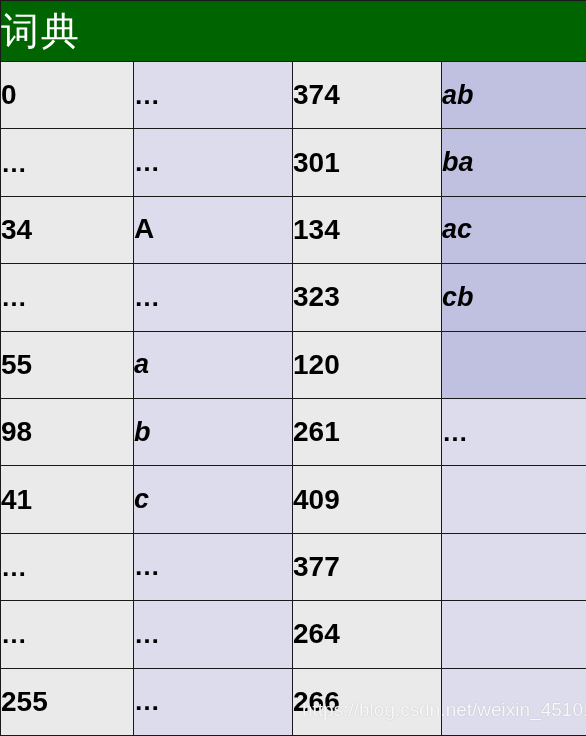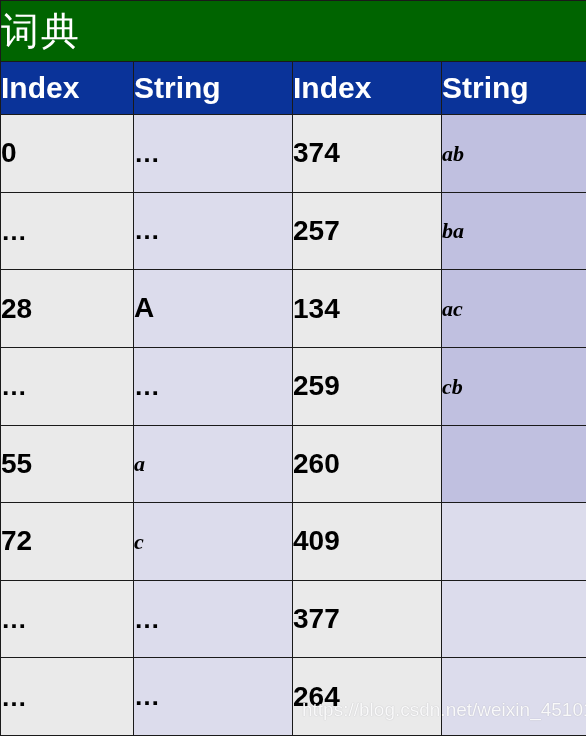--- a/index.html
+++ b/index.html
@@ -86,22 +86,22 @@
     font-family: "Liberation Serif", serif;
   }
   .c-string.shade-dark {
     background: #c0c0e0;
   }
 
   
   .v-italic {
     font-style: italic;
     font-weight: bold;
-    font-family: Liberation Serif, serif;
-    font-size: 22px;
+    font-family: Liberation Sans, sans-serif;
+    font-size: 27px;
   }
   .v-upright {
     font-style: normal;
     font-weight: bold;
     font-family: "Liberation Sans", sans-serif;
     font-size: 28px;
   }
   .v-ellipsis {
     font-style: normal;
     font-weight: bold;
@@ -144,75 +144,81 @@
       <col style="width:133px">
       <col style="width:159px">
       <col style="width:149px">
       <col style="width:145px">
     </colgroup>
 
     <thead>
       <tr>
         <th class="title-cell" colspan="4">词典</th>
       </tr>
-      <tr>
-        <th class="col-head">Index</th>
-        <th class="col-head">String</th>
-        <th class="col-head">Index</th>
-        <th class="col-head">String</th>
-      </tr>
     </thead>
 
     <tbody id="table-body">
         <tr>
           <td class="row-cell c-index"><span class="v-upright">0</span></td>
           <td class="row-cell c-string"><span class="v-ellipsis">…</span></td>
           <td class="row-cell c-index"><span class="v-upright">374</span></td>
           <td class="row-cell c-string shade-dark"><span class="v-italic">ab</span></td>
         </tr>
         <tr>
           <td class="row-cell c-index"><span class="v-ellipsis">…</span></td>
           <td class="row-cell c-string"><span class="v-ellipsis">…</span></td>
-          <td class="row-cell c-index"><span class="v-upright">257</span></td>
+          <td class="row-cell c-index"><span class="v-upright">301</span></td>
           <td class="row-cell c-string shade-dark"><span class="v-italic">ba</span></td>
         </tr>
         <tr>
-          <td class="row-cell c-index"><span class="v-upright">28</span></td>
+          <td class="row-cell c-index"><span class="v-upright">34</span></td>
           <td class="row-cell c-string"><span class="v-upright">A</span></td>
           <td class="row-cell c-index"><span class="v-upright">134</span></td>
           <td class="row-cell c-string shade-dark"><span class="v-italic">ac</span></td>
         </tr>
         <tr>
           <td class="row-cell c-index"><span class="v-ellipsis">…</span></td>
           <td class="row-cell c-string"><span class="v-ellipsis">…</span></td>
-          <td class="row-cell c-index"><span class="v-upright">259</span></td>
+          <td class="row-cell c-index"><span class="v-upright">323</span></td>
           <td class="row-cell c-string shade-dark"><span class="v-italic">cb</span></td>
         </tr>
         <tr>
           <td class="row-cell c-index"><span class="v-upright">55</span></td>
           <td class="row-cell c-string"><span class="v-italic">a</span></td>
-          <td class="row-cell c-index"><span class="v-upright">260</span></td>
+          <td class="row-cell c-index"><span class="v-upright">120</span></td>
           <td class="row-cell c-string shade-dark"><span class="v-empty"></span></td>
         </tr>
         <tr>
-          <td class="row-cell c-index"><span class="v-upright">72</span></td>
+          <td class="row-cell c-index"><span class="v-upright">98</span></td>
+          <td class="row-cell c-string"><span class="v-italic">b</span></td>
+          <td class="row-cell c-index"><span class="v-upright">261</span></td>
+          <td class="row-cell c-string"><span class="v-ellipsis">…</span></td>
+        </tr>
+        <tr>
+          <td class="row-cell c-index"><span class="v-upright">41</span></td>
           <td class="row-cell c-string"><span class="v-italic">c</span></td>
           <td class="row-cell c-index"><span class="v-upright">409</span></td>
           <td class="row-cell c-string"><span class="v-empty"></span></td>
         </tr>
         <tr>
           <td class="row-cell c-index"><span class="v-ellipsis">…</span></td>
           <td class="row-cell c-string"><span class="v-ellipsis">…</span></td>
           <td class="row-cell c-index"><span class="v-upright">377</span></td>
           <td class="row-cell c-string"><span class="v-empty"></span></td>
         </tr>
         <tr>
           <td class="row-cell c-index"><span class="v-ellipsis">…</span></td>
           <td class="row-cell c-string"><span class="v-ellipsis">…</span></td>
           <td class="row-cell c-index"><span class="v-upright">264</span></td>
           <td class="row-cell c-string"><span class="v-empty"></span></td>
         </tr>
+        <tr>
+          <td class="row-cell c-index"><span class="v-upright">255</span></td>
+          <td class="row-cell c-string"><span class="v-ellipsis">…</span></td>
+          <td class="row-cell c-index"><span class="v-upright">266</span></td>
+          <td class="row-cell c-string"><span class="v-empty"></span></td>
+        </tr>
       </tbody>
   </table>
 
   <div id="watermark">https://blog.csdn.net/weixin_45101561</div>
 
 </div>
 
 </body></html>

